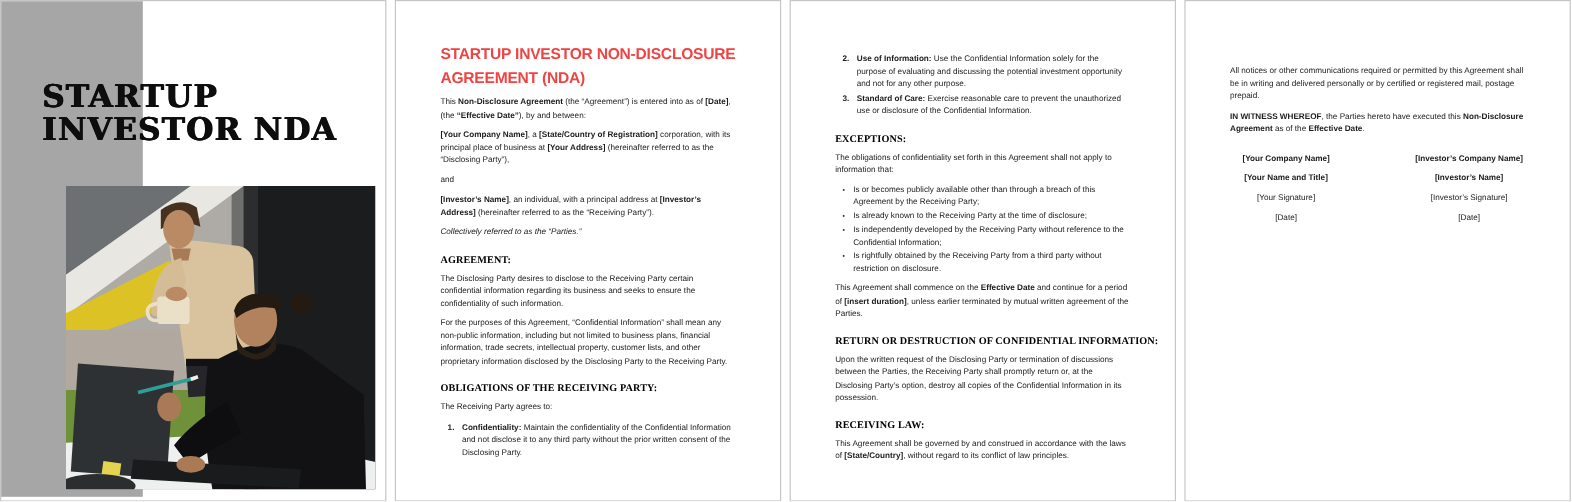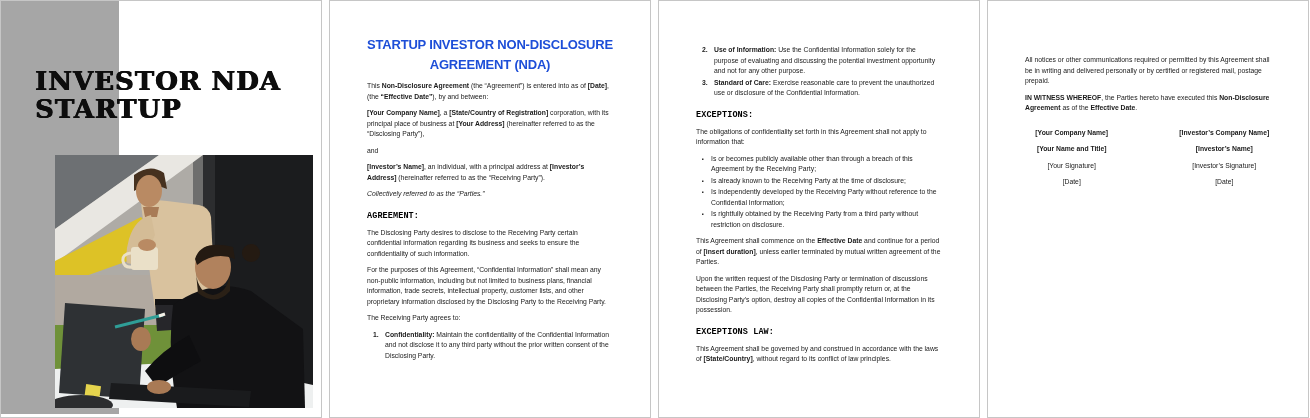--- a/index.html
+++ b/index.html
@@ -12,23 +12,23 @@
   .cover-gray { position:absolute; left:-1px; top:-1px; width:119px; height:414px; background:#a6a6a6; }
   .cover-title { position:absolute; left:34px; top:66px; width:250px;
     font-family:"DejaVu Serif", serif; font-weight:bold; font-size:26px; line-height:1.08;
     letter-spacing:1px; color:#0d0d0d;
     text-shadow:0.6px 0 0 #0d0d0d, -0.3px 0 0 #0d0d0d; }
   .cover-photo { position:absolute; left:54px; top:154px; width:258px; height:253px; overflow:hidden; }
 
   
   .content { padding:0 37px; font-size:6.8px; line-height:10.5px; color:#1a1a1a; }
   .content p { margin:6px 0; }
-  .doc-title { margin:34px auto 4px; text-align:center; font-weight:bold; font-size:13px;
-    line-height:20px; letter-spacing:-0.2px; color:#1d4ed8; }
-  h3.doc-h { font-family:Liberation Mono, monospace; font-weight:bold; font-size:8.5px;
+  .doc-title { margin:34px auto 4px; text-align:left; font-weight:bold; font-size:13px;
+    line-height:20px; letter-spacing:-0.2px; color:#ef4444; }
+  h3.doc-h { font-family:Liberation Serif, serif; font-weight:bold; font-size:8.5px;
     line-height:12px; margin:10px 0 6px; letter-spacing:0.1px; color:#000; white-space:nowrap; }
   .pt-40 { padding-top:38px; }
   .pt-48 { padding-top:48px; }
   .li { display:flex; margin:0 0 1px 6px; }
   .li-num { width:12px; flex:none; font-weight:bold; }
   .li-bullet { width:9px; flex:none; font-size:5.5px; line-height:10.5px; }
   .li-text { flex:1; }
   .num-list, .bullet-list { margin:6px 0; }
 
   
@@ -39,22 +39,22 @@
   .sig-bold { font-weight:bold; }
 </style>
 </head>
 <body>
 
 <div class="stage">
 
   <div class="page">
     <div class="cover-gray"></div>
     <div class="cover-title">
+      <div>STARTUP</div>
       <div>INVESTOR NDA</div>
-      <div>STARTUP</div>
     </div>
     <div class="cover-photo">
       <svg viewBox="0 0 258 253" width="258" height="253" xmlns="http://www.w3.org/2000/svg">
         <rect width="258" height="253" fill="#aeaba6"></rect>
         <rect x="148" width="110" height="253" fill="#1b1c1e"></rect>
         <rect x="138" width="22" height="253" fill="#3a3c3e" opacity="0.55"></rect>
         <polygon points="0,0 104,0 0,74" fill="#6d7073"></polygon>
         <polygon points="104,0 148,0 0,108 0,74" fill="#e9e7e2"></polygon>
         <polygon points="0,106 86,62 112,92 0,132" fill="#ddc226"></polygon>
         <rect y="120" width="150" height="133" fill="#b1a9a0"></rect>
@@ -95,20 +95,21 @@
     <div class="content">
       <div class="doc-title">STARTUP INVESTOR NON-DISCLOSURE AGREEMENT (NDA)</div>
       <p><span>This </span><span style="font-weight: bold;">Non-Disclosure Agreement</span><span> (the “Agreement”) is entered into as of </span><span style="font-weight: bold;">[Date]</span><span>, (the </span><span style="font-weight: bold;">“Effective Date”</span><span>), by and between:</span></p>
       <p><span style="font-weight: bold;">[Your Company Name]</span><span>, a </span><span style="font-weight: bold;">[State/Country of Registration]</span><span> corporation, with its principal place of business at </span><span style="font-weight: bold;">[Your Address]</span><span> (hereinafter referred to as the “Disclosing Party”),</span></p>
       <p><span>and</span></p>
       <p><span style="font-weight: bold;">[Investor’s Name]</span><span>, an individual, with a principal address at </span><span style="font-weight: bold;">[Investor’s Address]</span><span> (hereinafter referred to as the “Receiving Party”).</span></p>
       <p><span style="font-style: italic;">Collectively referred to as the “Parties.”</span></p>
       <h3 class="doc-h">AGREEMENT:</h3>
       <p><span>The Disclosing Party desires to disclose to the Receiving Party certain confidential information regarding its business and seeks to ensure the confidentiality of such information.</span></p>
       <p><span>For the purposes of this Agreement, “Confidential Information” shall mean any non-public information, including but not limited to business plans, financial information, trade secrets, intellectual property, customer lists, and other proprietary information disclosed by the Disclosing Party to the Receiving Party.</span></p>
+      <h3 class="doc-h">OBLIGATIONS OF THE RECEIVING PARTY:</h3>
       <p><span>The Receiving Party agrees to:</span></p>
       <div class="num-list">
         <div class="li">
           <span class="li-num">1.</span>
           <span class="li-text"><span style="font-weight: bold;">Confidentiality:</span><span> Maintain the confidentiality of the Confidential Information and not disclose it to any third party without the prior written consent of the Disclosing Party.</span></span>
         </div>
       </div>
     </div>
   </div>
 
@@ -138,22 +139,23 @@
         <div class="li">
           <span class="li-bullet">▪</span>
           <span class="li-text">Is independently developed by the Receiving Party without reference to the Confidential Information;</span>
         </div>
         <div class="li">
           <span class="li-bullet">▪</span>
           <span class="li-text">Is rightfully obtained by the Receiving Party from a third party without restriction on disclosure.</span>
         </div>
       </div>
       <p><span>This Agreement shall commence on the </span><span style="font-weight: bold;">Effective Date</span><span> and continue for a period of </span><span style="font-weight: bold;">[insert duration]</span><span>, unless earlier terminated by mutual written agreement of the Parties.</span></p>
+      <h3 class="doc-h">RETURN OR DESTRUCTION OF CONFIDENTIAL INFORMATION:</h3>
       <p><span>Upon the written request of the Disclosing Party or termination of discussions between the Parties, the Receiving Party shall promptly return or, at the Disclosing Party’s option, destroy all copies of the Confidential Information in its possession.</span></p>
-      <h3 class="doc-h">EXCEPTIONS LAW:</h3>
+      <h3 class="doc-h">RECEIVING LAW:</h3>
       <p><span>This Agreement shall be governed by and construed in accordance with the laws of </span><span style="font-weight: bold;">[State/Country]</span><span>, without regard to its conflict of law principles.</span></p>
 
     </div>
   </div>
 
   <div class="page">
     <div class="content pt-48">
       <p><span>All notices or other communications required or permitted by this Agreement shall be in writing and delivered personally or by certified or registered mail, postage prepaid.</span></p>
       <p><span style="font-weight: bold;">IN WITNESS WHEREOF</span><span>, the Parties hereto have executed this </span><span style="font-weight: bold;">Non-Disclosure Agreement</span><span> as of the </span><span style="font-weight: bold;">Effective Date</span><span>.</span></p>
       <div class="sig-block">

